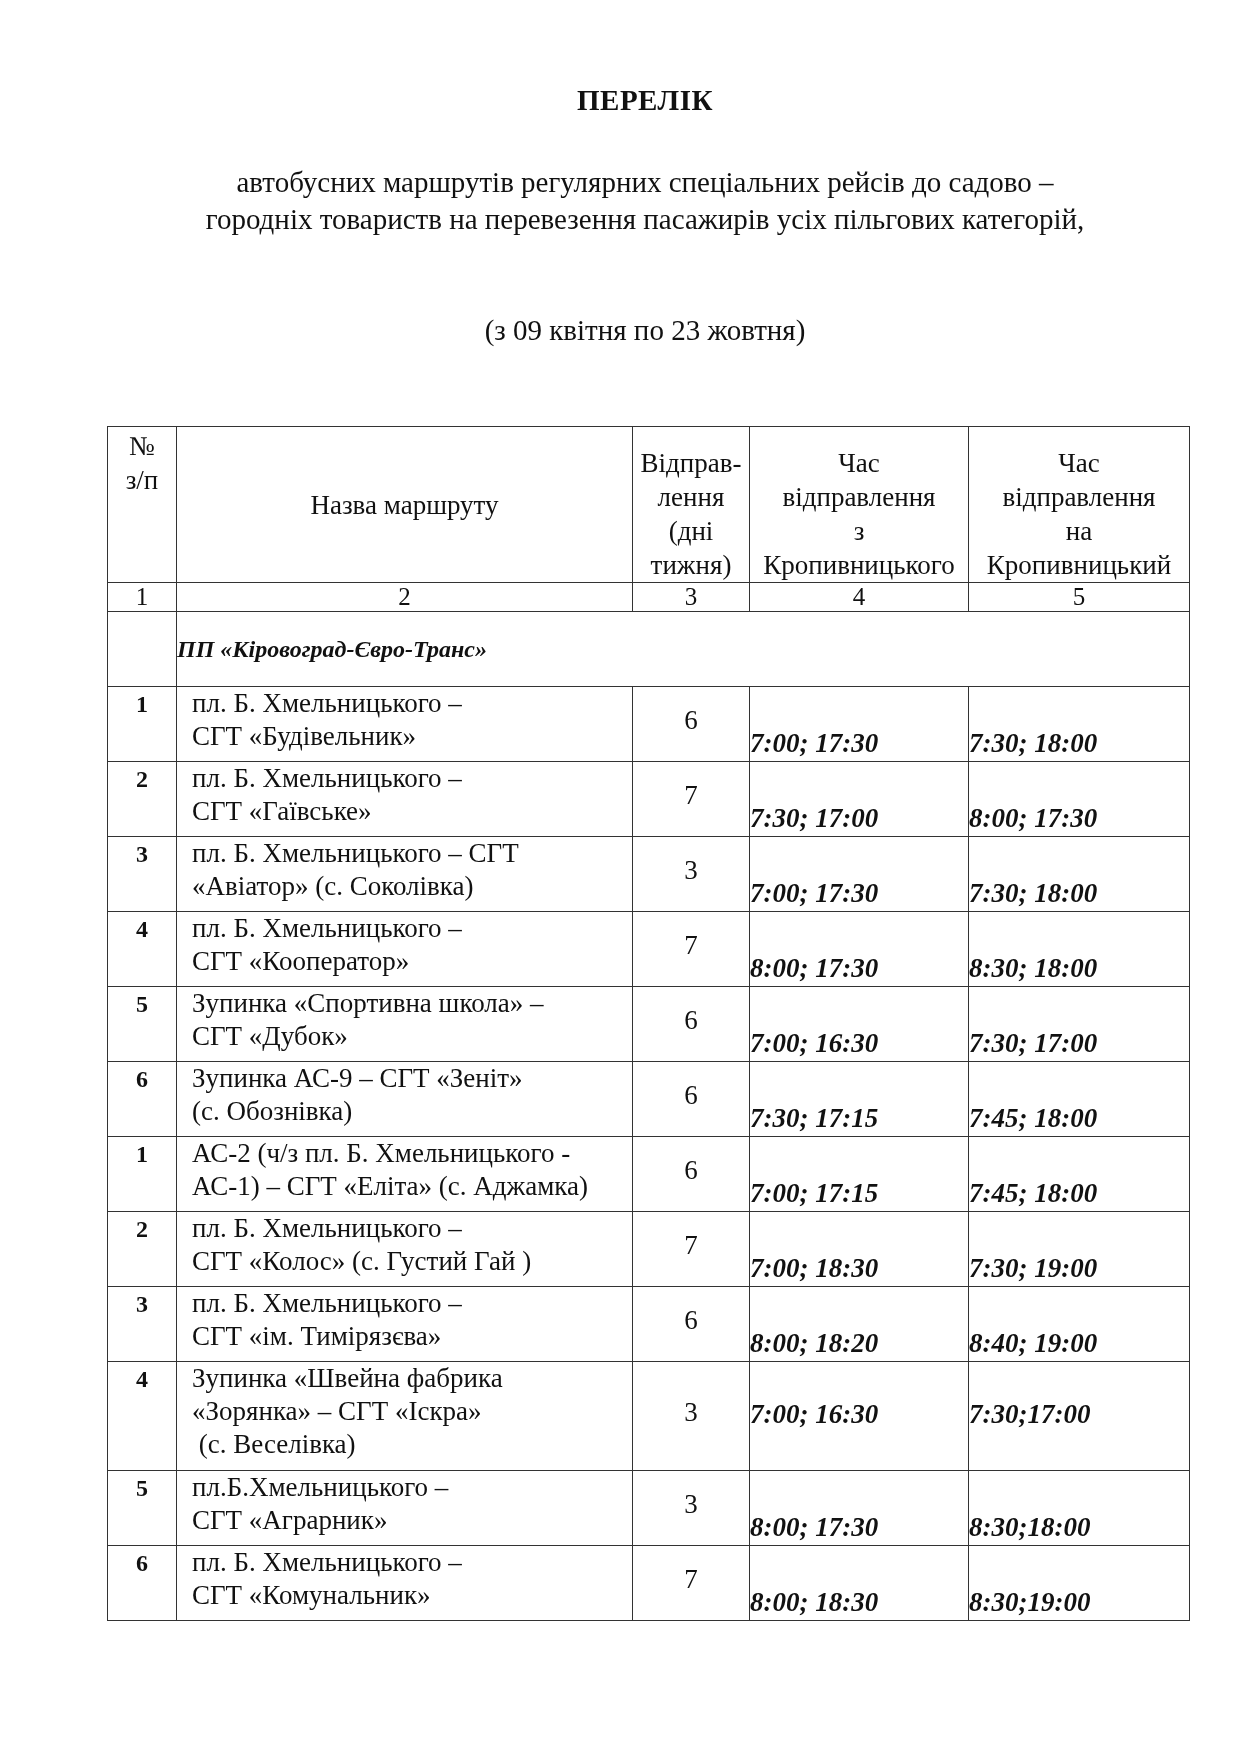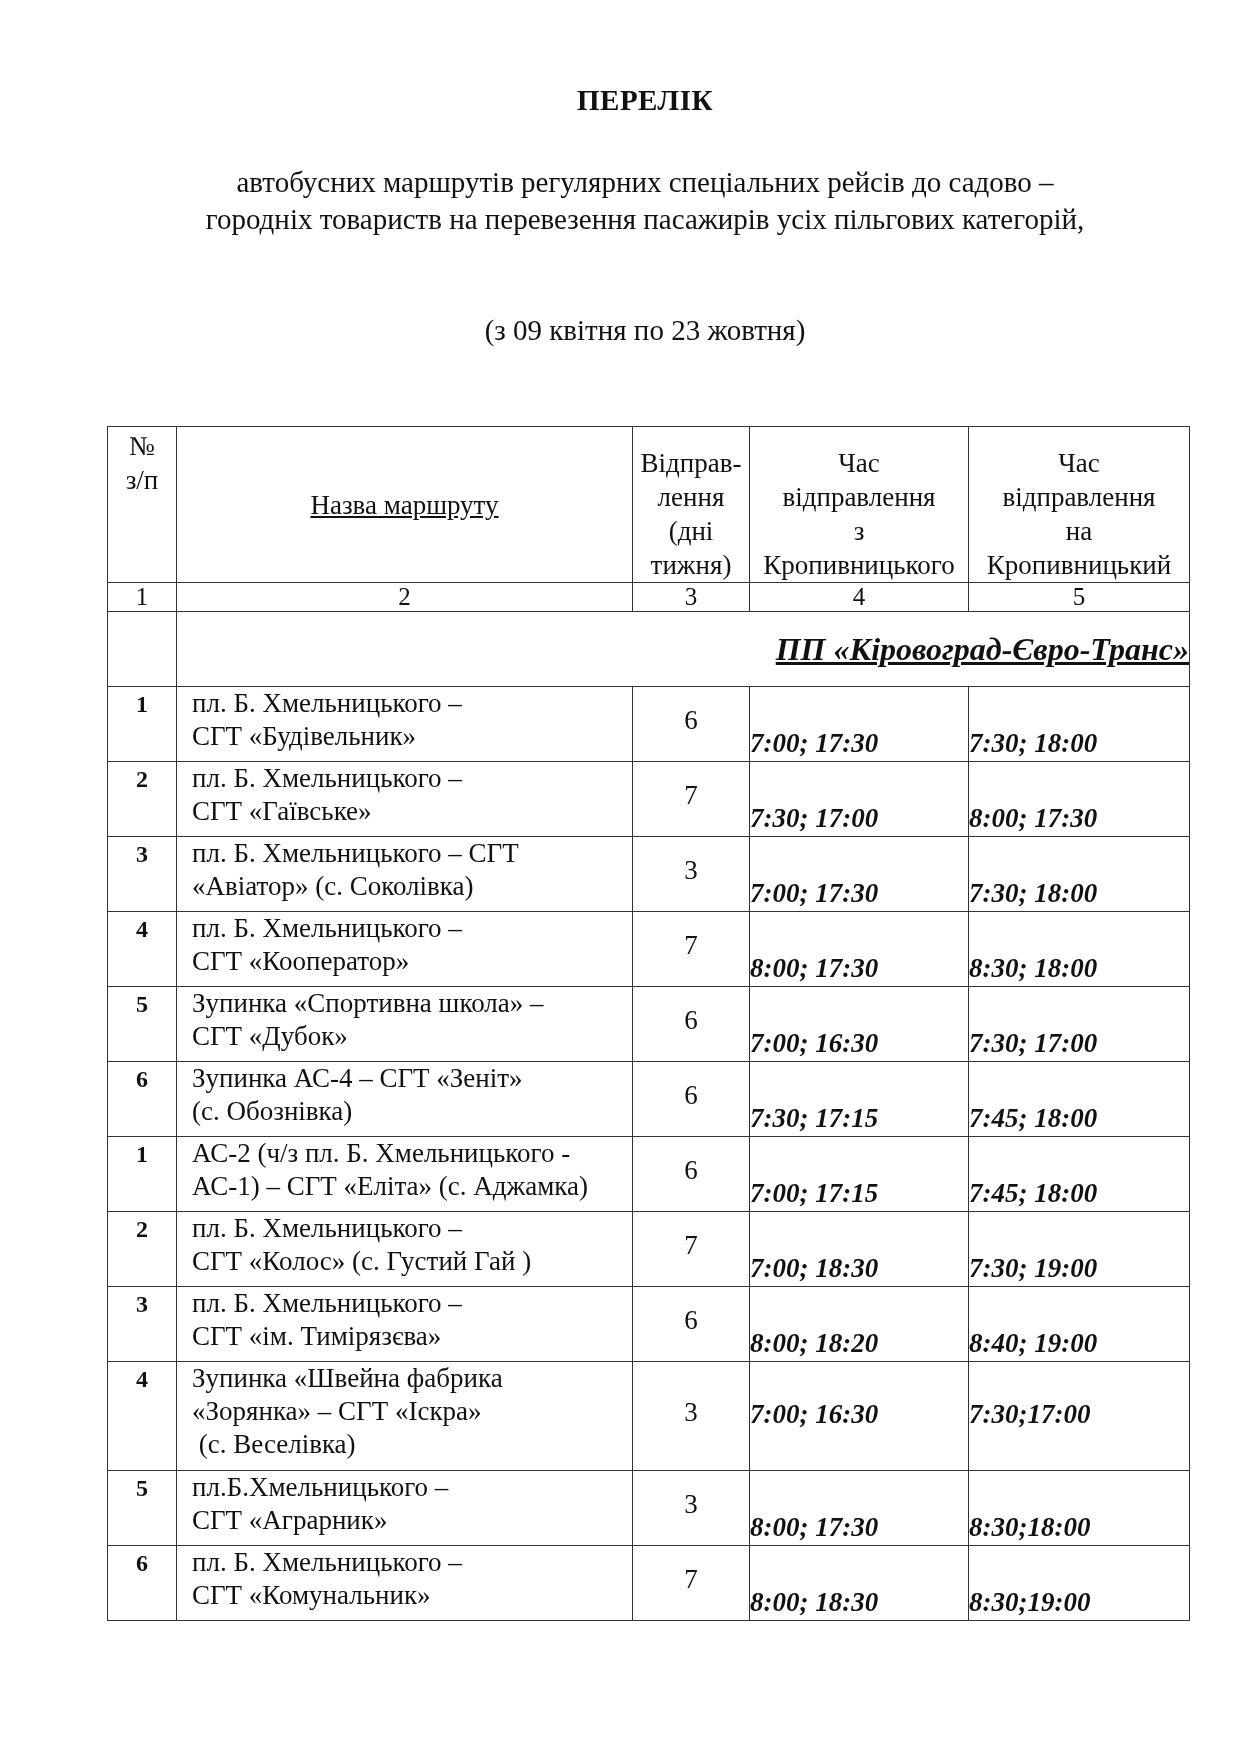--- a/index.html
+++ b/index.html
@@ -22,28 +22,27 @@
   table.routes {
     position: absolute; left: 107px; top: 426px; width: 1082px;
     border-collapse: collapse; table-layout: fixed; font-size: 27px;
   }
   table.routes td {
     border: 1.5px solid #333; padding: 0; vertical-align: top;
   }
   col.c1 { width: 69px; } col.c2 { width: 456px; } col.c3 { width: 117px; }
   col.c4 { width: 219px; } col.c5 { width: 221px; }
   .hdr td { height: 133px; text-align: center; line-height: 34px; vertical-align: middle; }
-  .hdr .h2 { vertical-align: middle; text-decoration: underline; }
+  .hdr .h2 { vertical-align: middle; }
   .hdr .h1 { vertical-align: top; padding-top: 2px; }
   .hdr .h3, .hdr .h4, .hdr .h5 { vertical-align: top; padding-top: 19px; }
   .nums td { height: 28px; text-align: center; line-height: 28px; vertical-align: middle; font-size: 25px; }
   .group td.gname {
-    text-align: right; font-weight: bold; font-style: italic; font-size: 32px;
+    text-align: left; font-weight: bold; font-style: italic; font-size: 24px;
     vertical-align: middle;
-    text-decoration: underline;
   }
   .group1 td { height: 74px; }
   .group2 td { height: 108px; }
   .group2 td.gname { vertical-align: bottom; padding-bottom: 18px; }
   .row td { height: 66px; }
   .row.tall td { height: 100px; }
   .row .num { text-align: center; font-weight: bold; font-size: 24px; padding-top: 4px; }
   .row .name { padding-left: 15px; line-height: 33px; padding-top: 0px; }
   .row .days { text-align: center; vertical-align: middle; padding-bottom: 8px; }
   .row .time {
@@ -158,21 +157,21 @@
         <div>Зупинка «Спортивна школа» –</div>
         <div>СГТ «Дубок»</div>
       </td>
       <td class="days">6</td>
       <td class="time">7:00; 16:30</td>
       <td class="time">7:30; 17:00</td>
     </tr>
     <tr class="row">
       <td class="num">6</td>
       <td class="name">
-        <div>Зупинка АС-4 – СГТ «Зеніт»</div>
+        <div>Зупинка АС-9 – СГТ «Зеніт»</div>
         <div>(с. Обознівка)</div>
       </td>
       <td class="days">6</td>
       <td class="time">7:30; 17:15</td>
       <td class="time">7:45; 18:00</td>
     </tr>
 
 
     <tr class="row">
       <td class="num">1</td>

